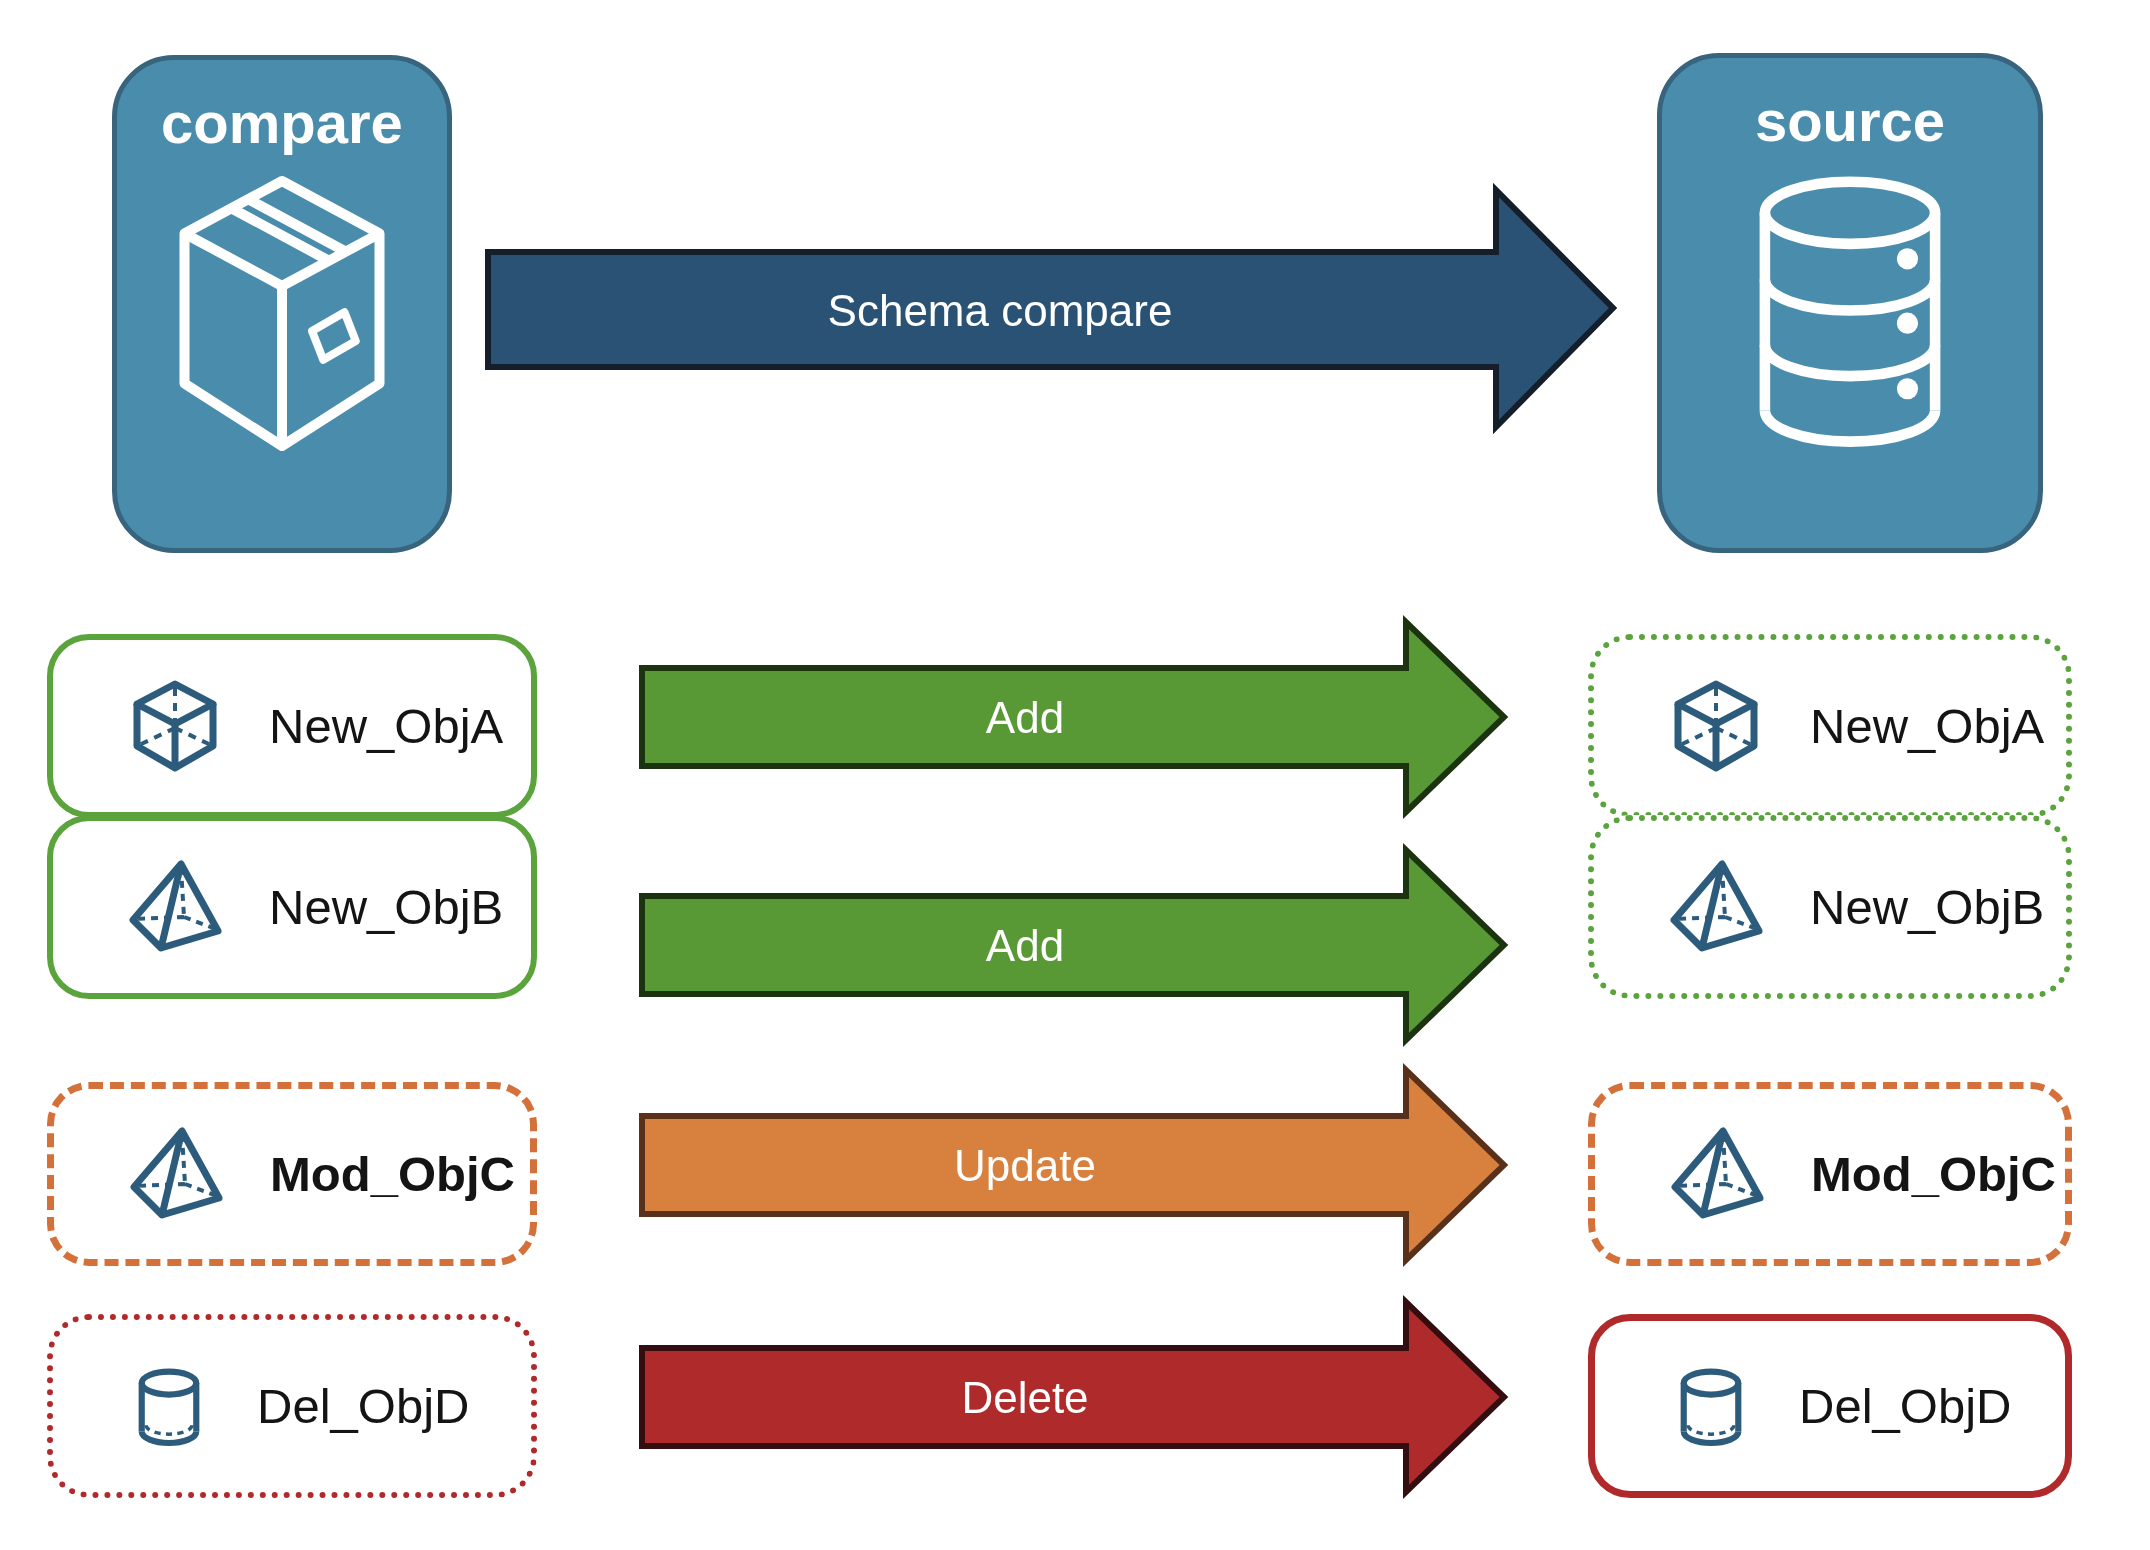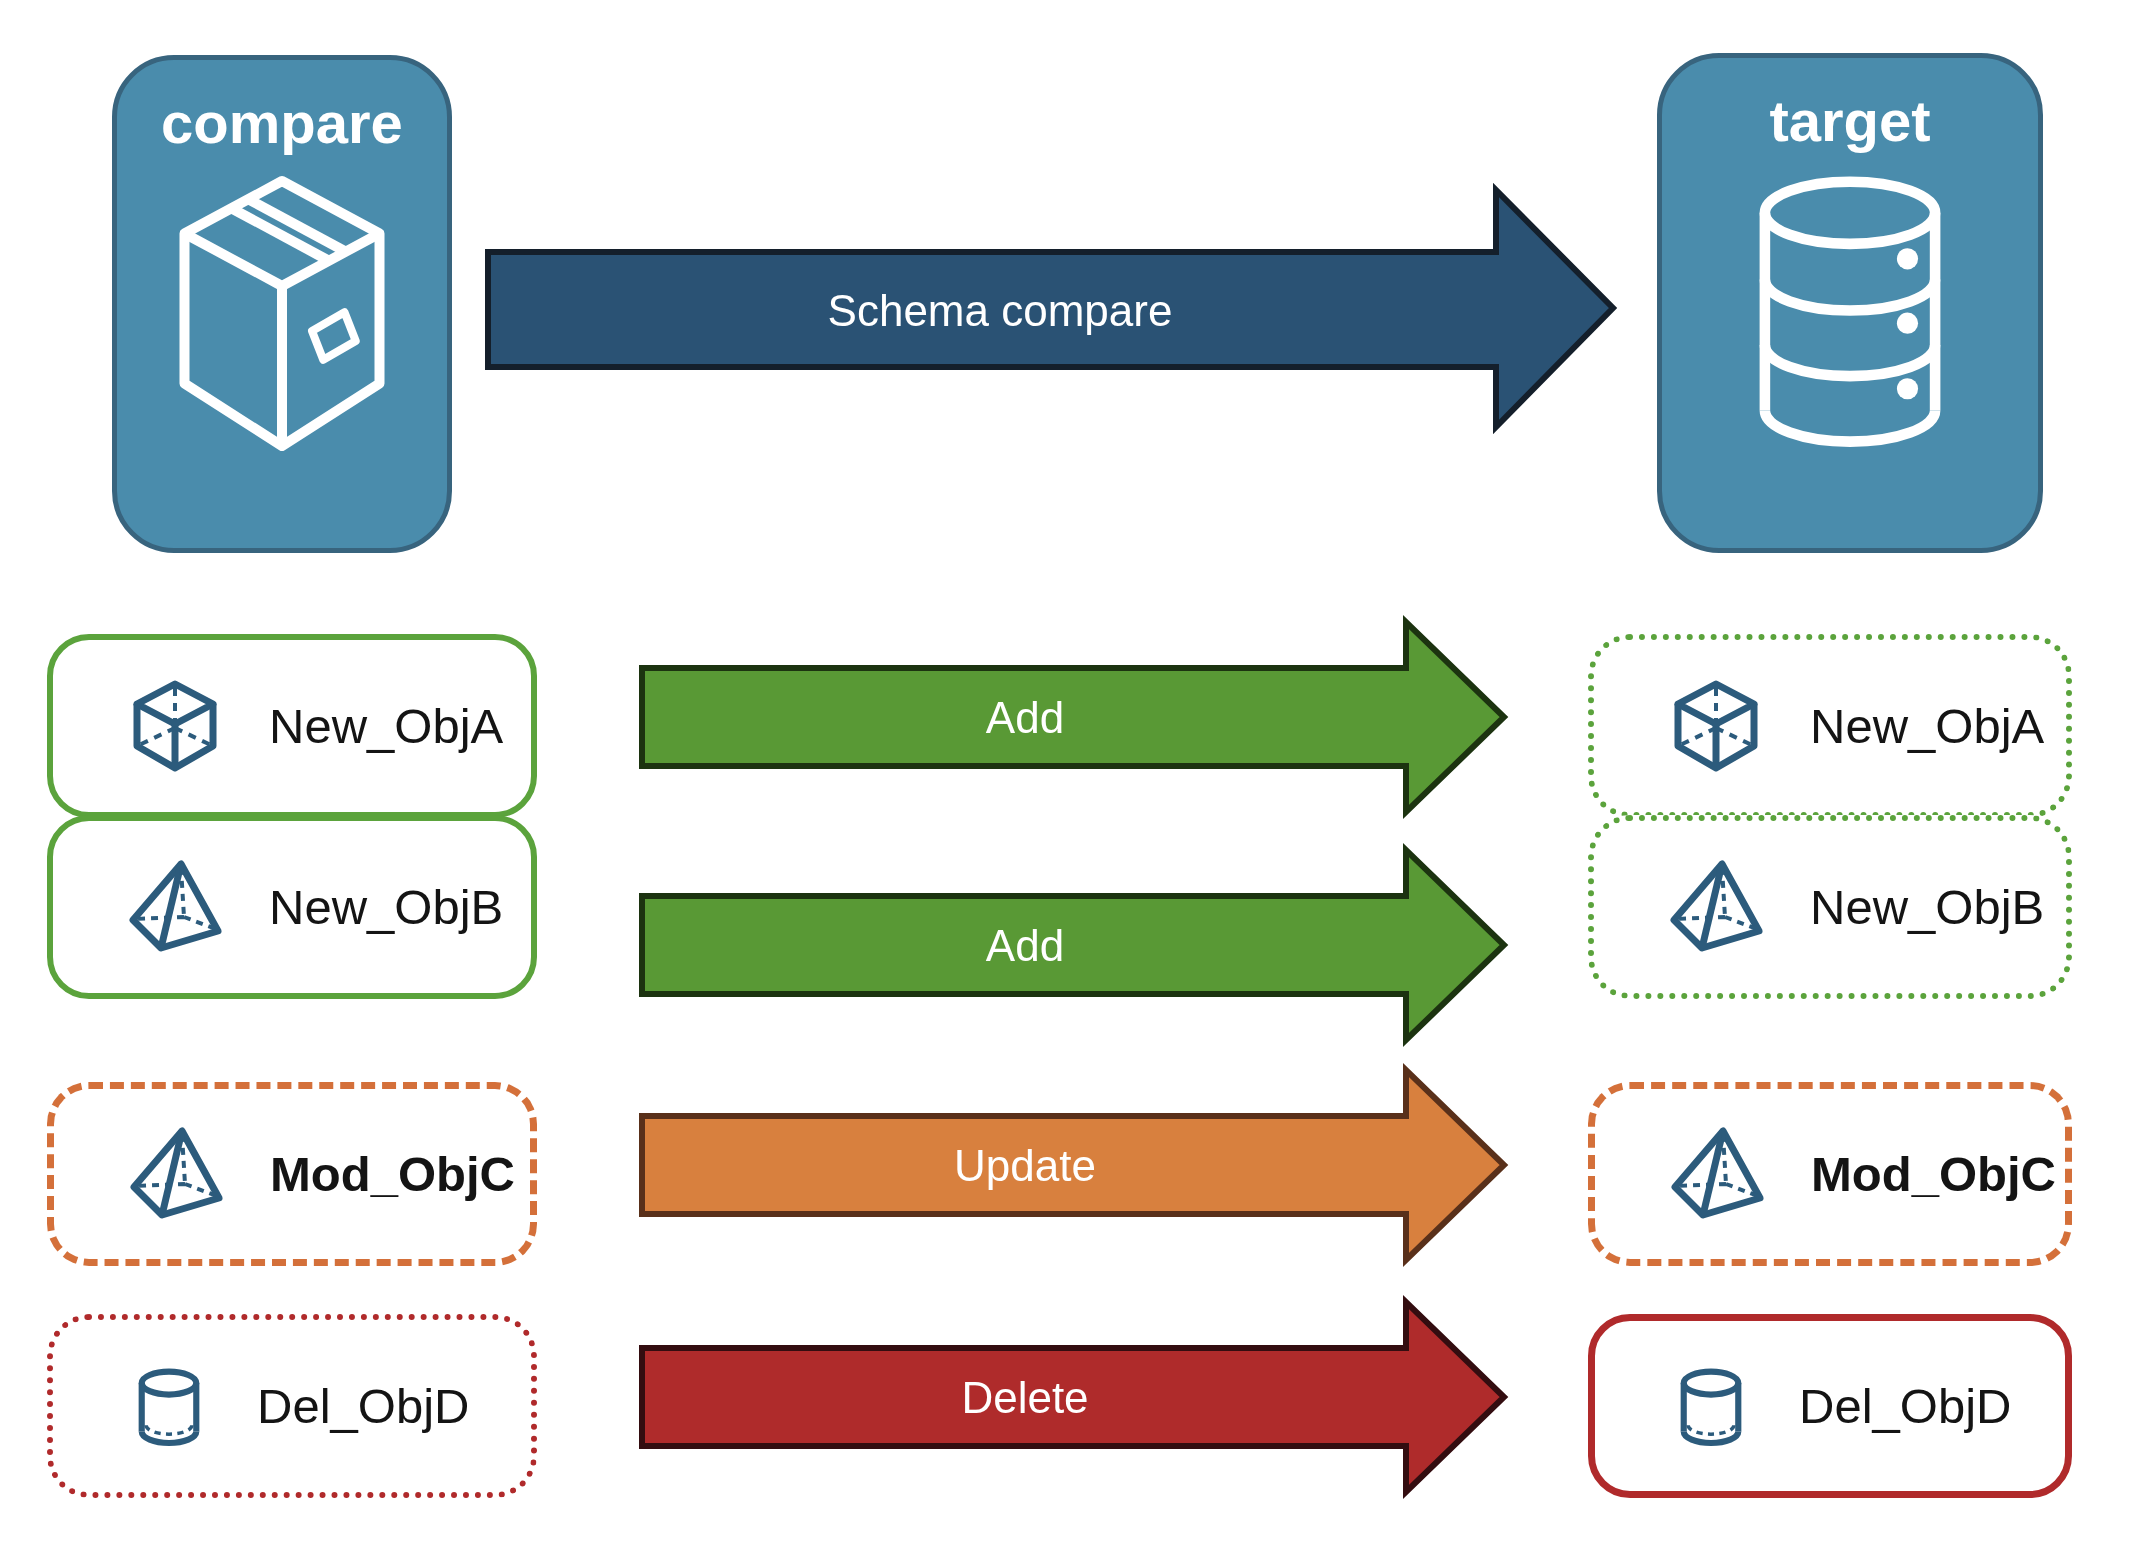--- a/index.html
+++ b/index.html
@@ -51,21 +51,21 @@
         <path d="M11 27 L50 48 L89 27"></path>
         <path d="M50 48 L50 112"></path>
         <path d="M29 16.5 L68 37.5"></path>
         <path d="M36 13 L75 34"></path>
         <path d="M62 66 L75 58.5 L79.5 70 L66.5 77.5 Z" stroke-width="3.2"></path>
       </g>
     </svg>
   </div>
 
   <div class="node" id="target-node">
-    <div class="node-title">target</div>
+    <div class="node-title">source</div>
     <svg class="node-icon" width="230" height="300" viewBox="0 0 100 130">
       <g fill="none" stroke="#ffffff" stroke-width="4.6">
         <ellipse cx="50" cy="21" rx="37" ry="13.5"></ellipse>
         <path d="M13 21 L13 107 M87 21 L87 107"></path>
         <path d="M13 107 A37 13.5 0 0 0 87 107"></path>
         <path d="M13 50 A37 13.5 0 0 0 87 50"></path>
         <path d="M13 78.5 A37 13.5 0 0 0 87 78.5"></path>
       </g>
       <g fill="#ffffff">
         <circle cx="75" cy="41" r="4.6"></circle>

